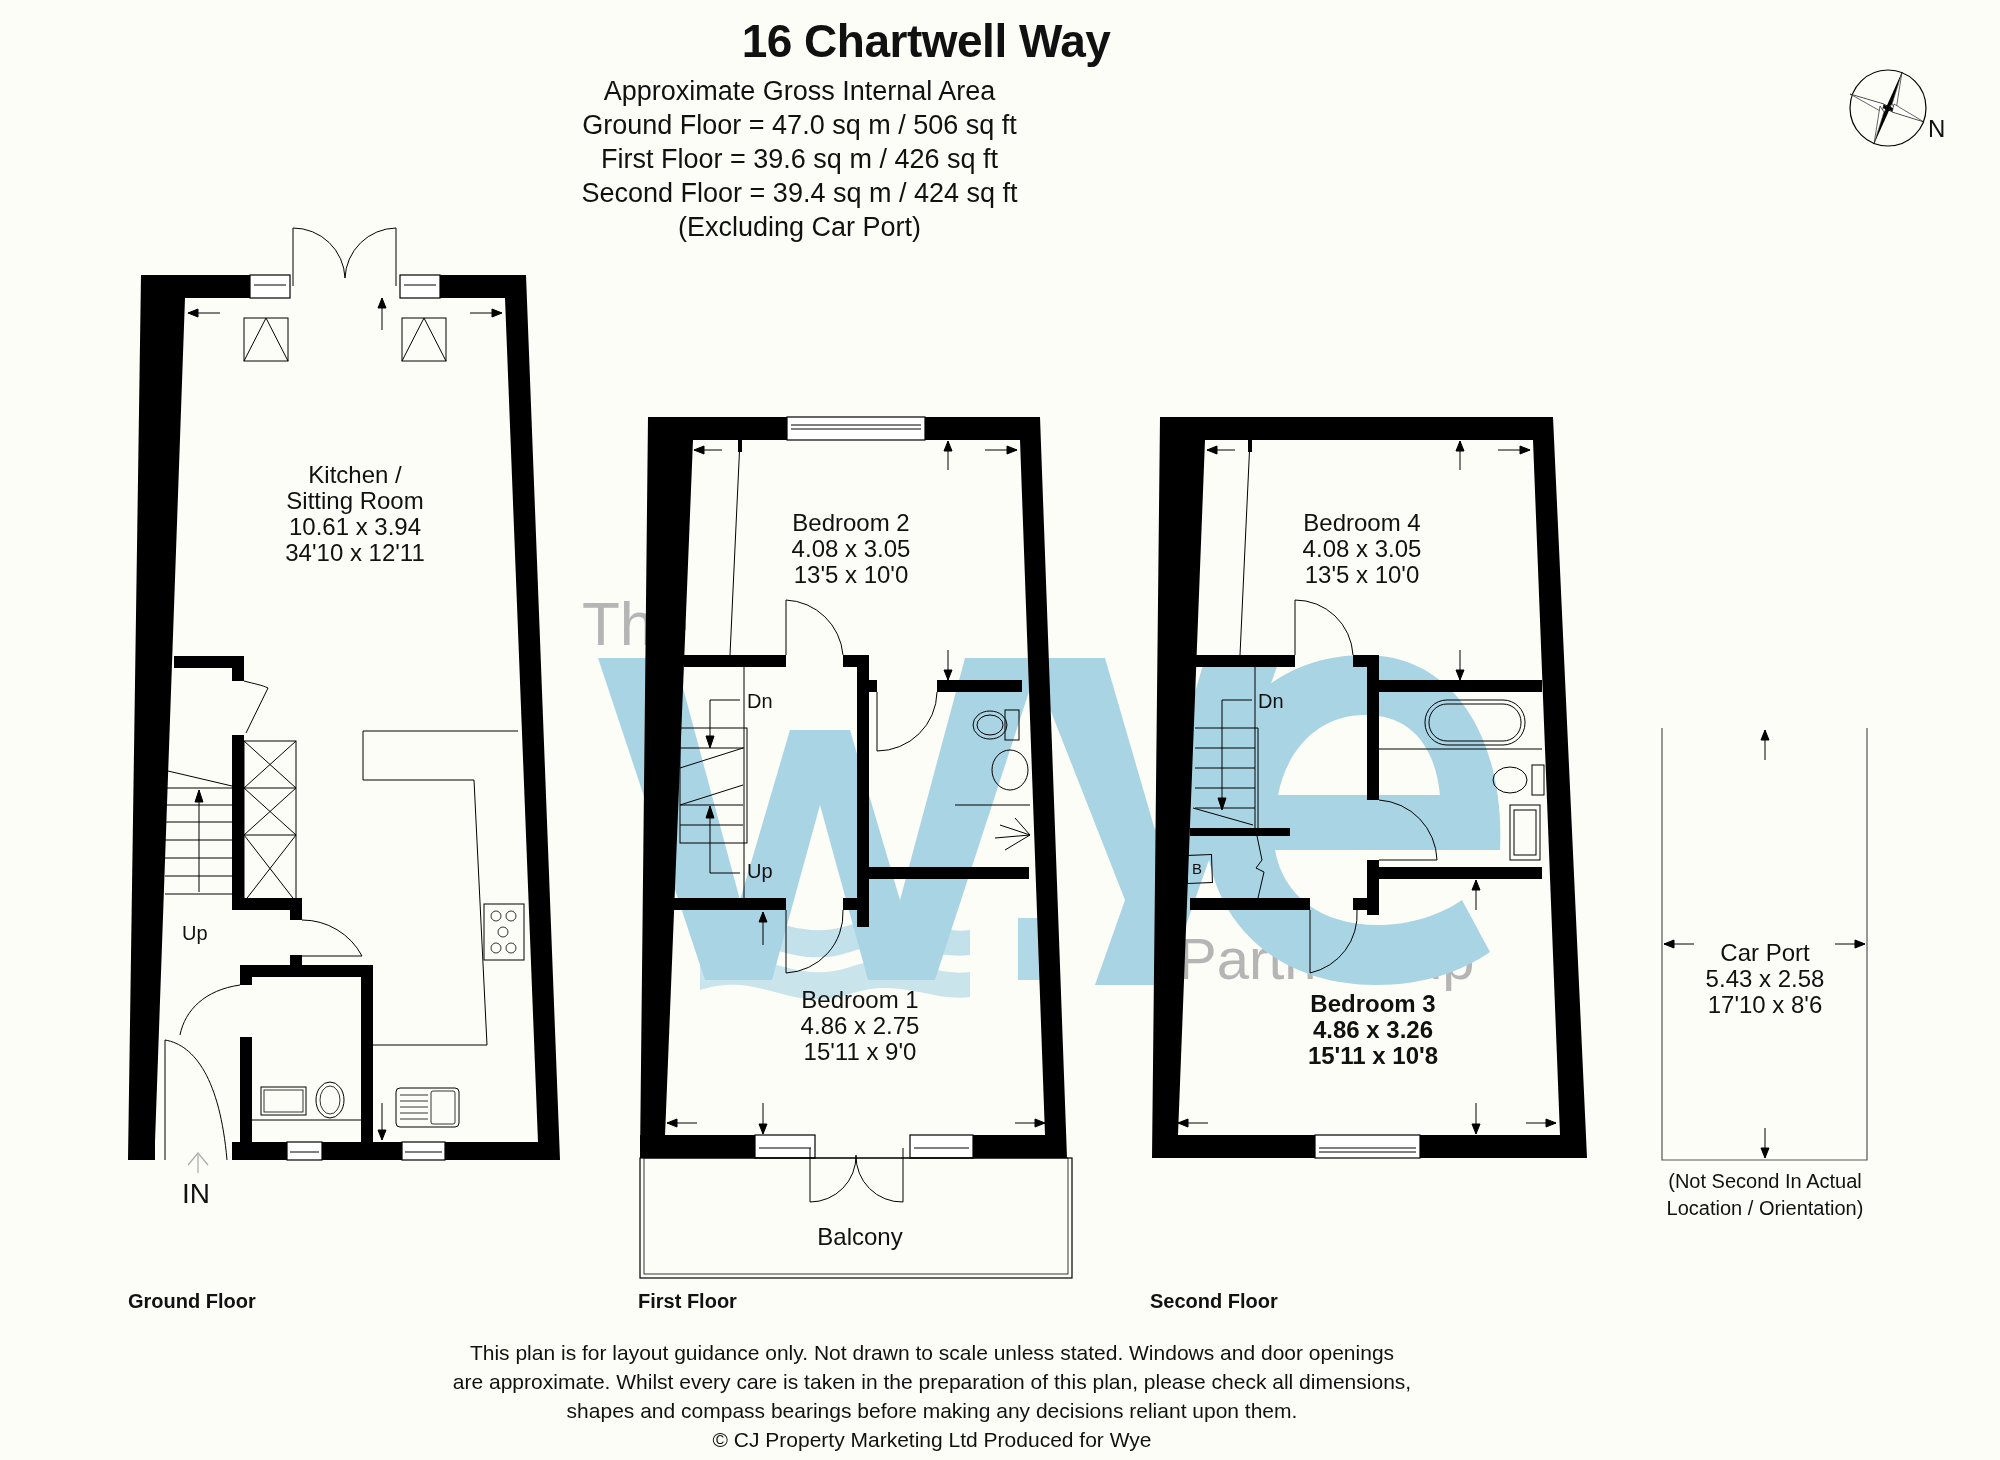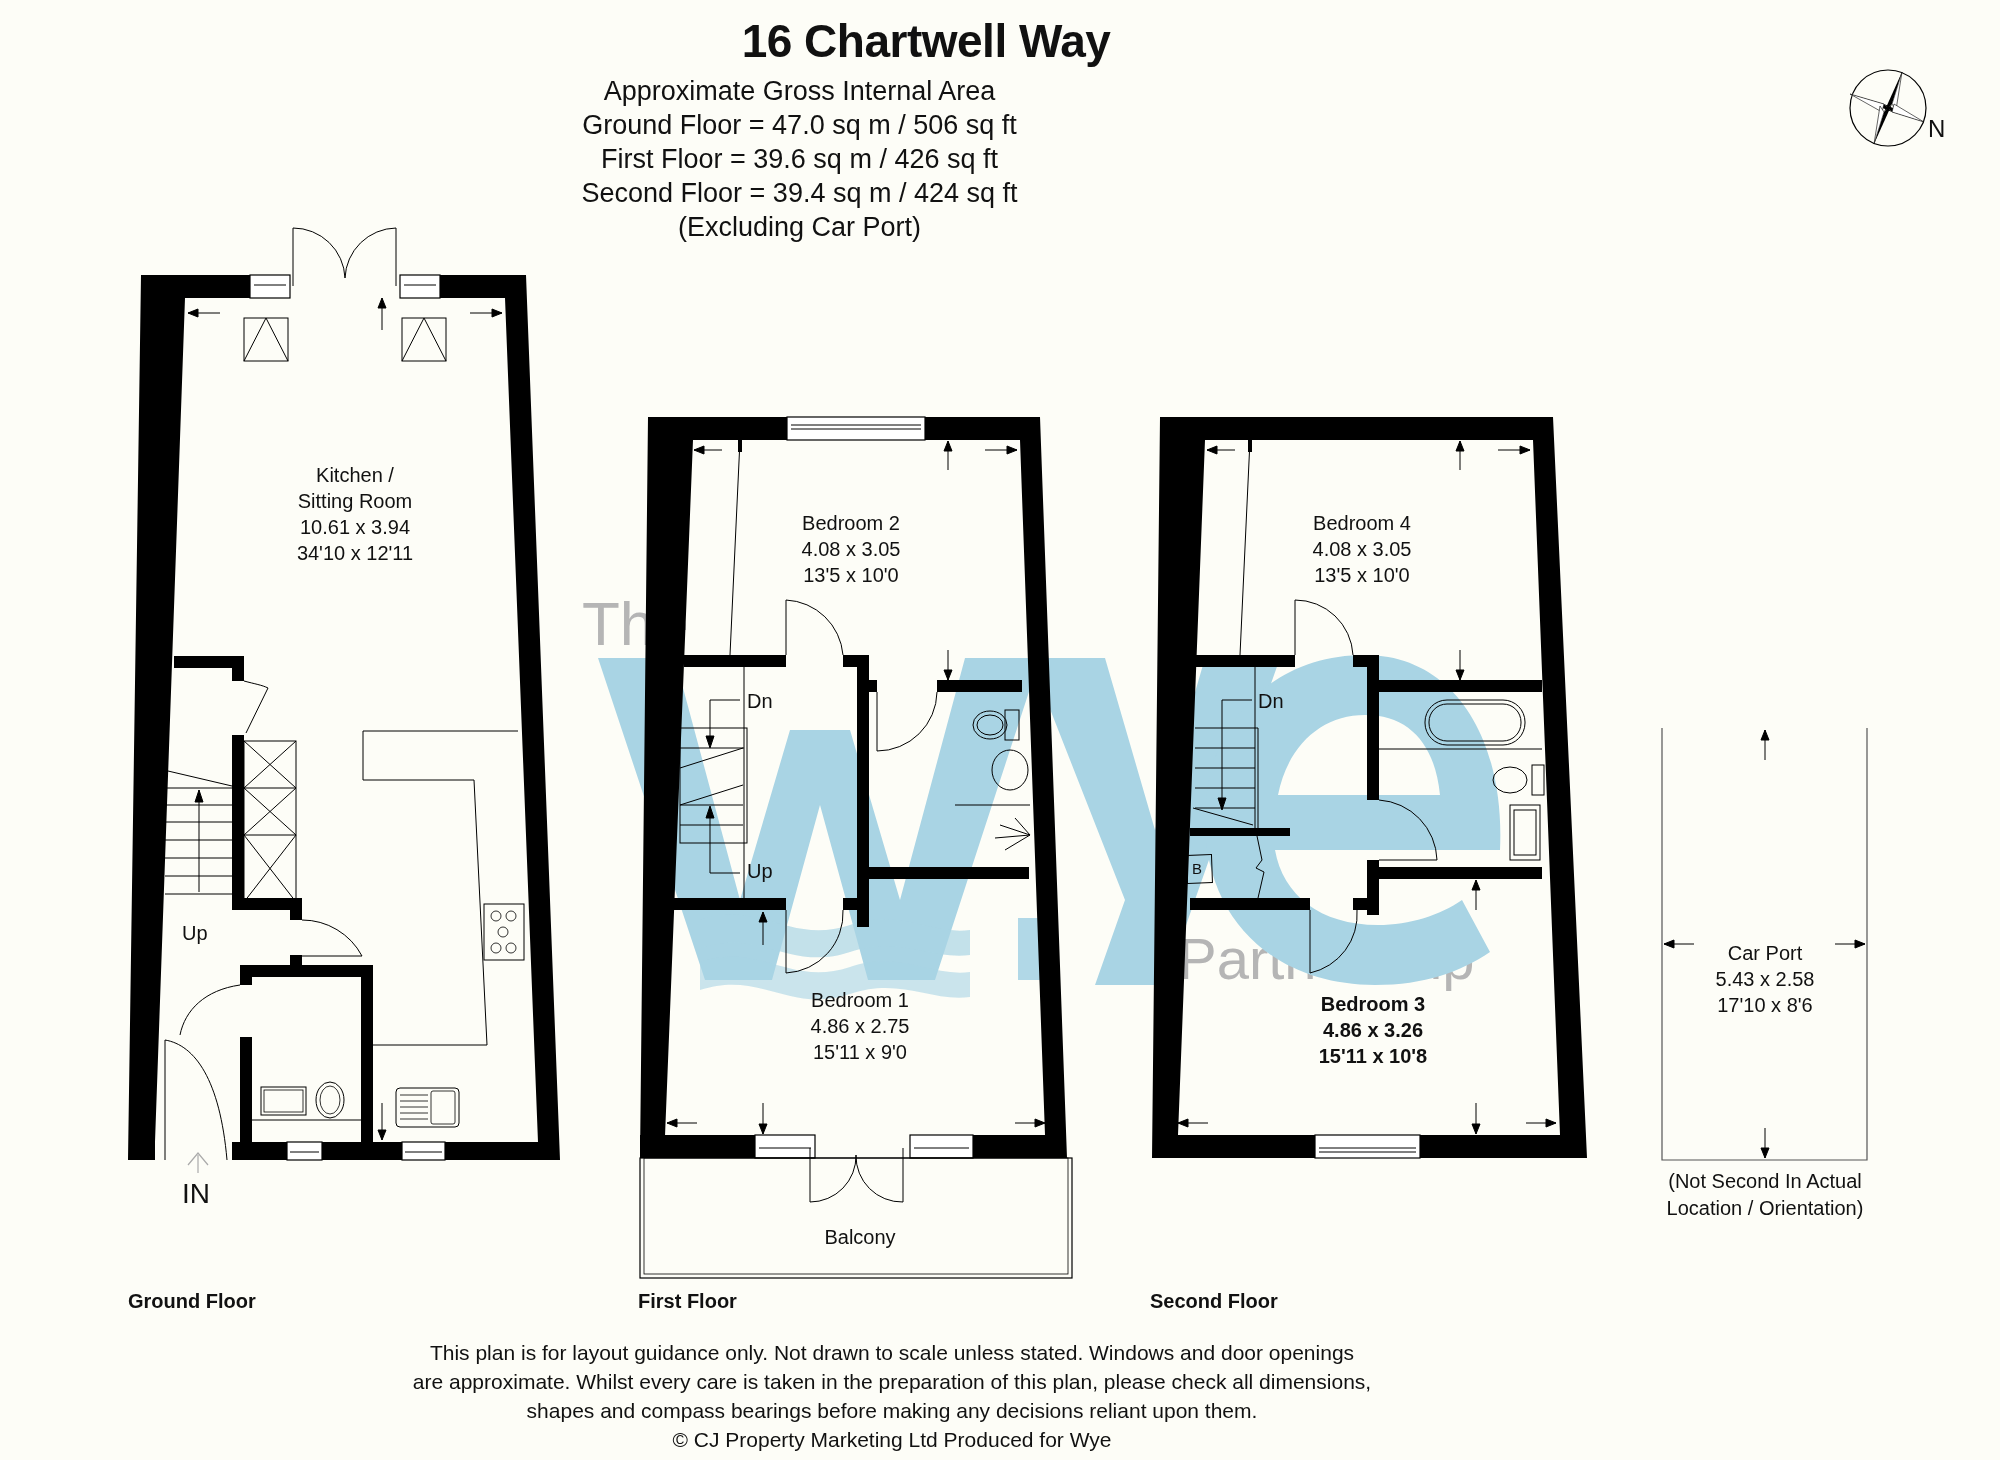--- a/index.html
+++ b/index.html
@@ -2,23 +2,23 @@
 <html><head>
 <meta charset="utf-8">
 <style>
   html, body { margin: 0; padding: 0; }
   body { width: 2000px; height: 1460px; background: #fdfdf7; position: relative; overflow: hidden; font-family: "Liberation Sans", sans-serif; color: #111; }
   .abs { position: absolute; }
   .title { left: 0; width: 1852px; top: 14px; text-align: center; font-size: 46px; font-weight: bold; letter-spacing: -0.5px; }
   .areas { left: 0; width: 1599px; top: 74px; text-align: center; font-size: 27px; line-height: 34px; }
   .areas div { white-space: nowrap; }
   svg.plan { position: absolute; left: 0; top: 0; width: 2000px; height: 1460px; }
-  .room-label { position: absolute; text-align: center; font-size: 20px; line-height: 26px; width: 260px; }
+  .room-label { position: absolute; text-align: center; font-size: 24px; line-height: 26px; width: 260px; }
   .floor-label { position: absolute; font-size: 20px; font-weight: bold; top: 1290px; }
-  .disclaimer { position: absolute; left: 0; width: 1784px; top: 1338px; text-align: center; font-size: 21px; line-height: 29px; }
+  .disclaimer { position: absolute; left: 0; width: 1784px; top: 1338px; text-align: center; font-size: 21px; line-height: 29px; padding-left: 40px; }
   .small { position: absolute; font-size: 20px; }
   .wm-text { position: absolute; color: #b5b5b5; font-size: 62px; font-weight: normal; }
   .compass-n { position: absolute; left: 1928px; top: 115px; font-size: 24px; }
   .carport-note { position: absolute; left: 1630px; width: 270px; top: 1168px; text-align: center; font-size: 20px; line-height: 27px; }
 </style>
 </head>
 <body>
 
 <div class="abs title">16 Chartwell Way</div>
 <div class="abs areas">

